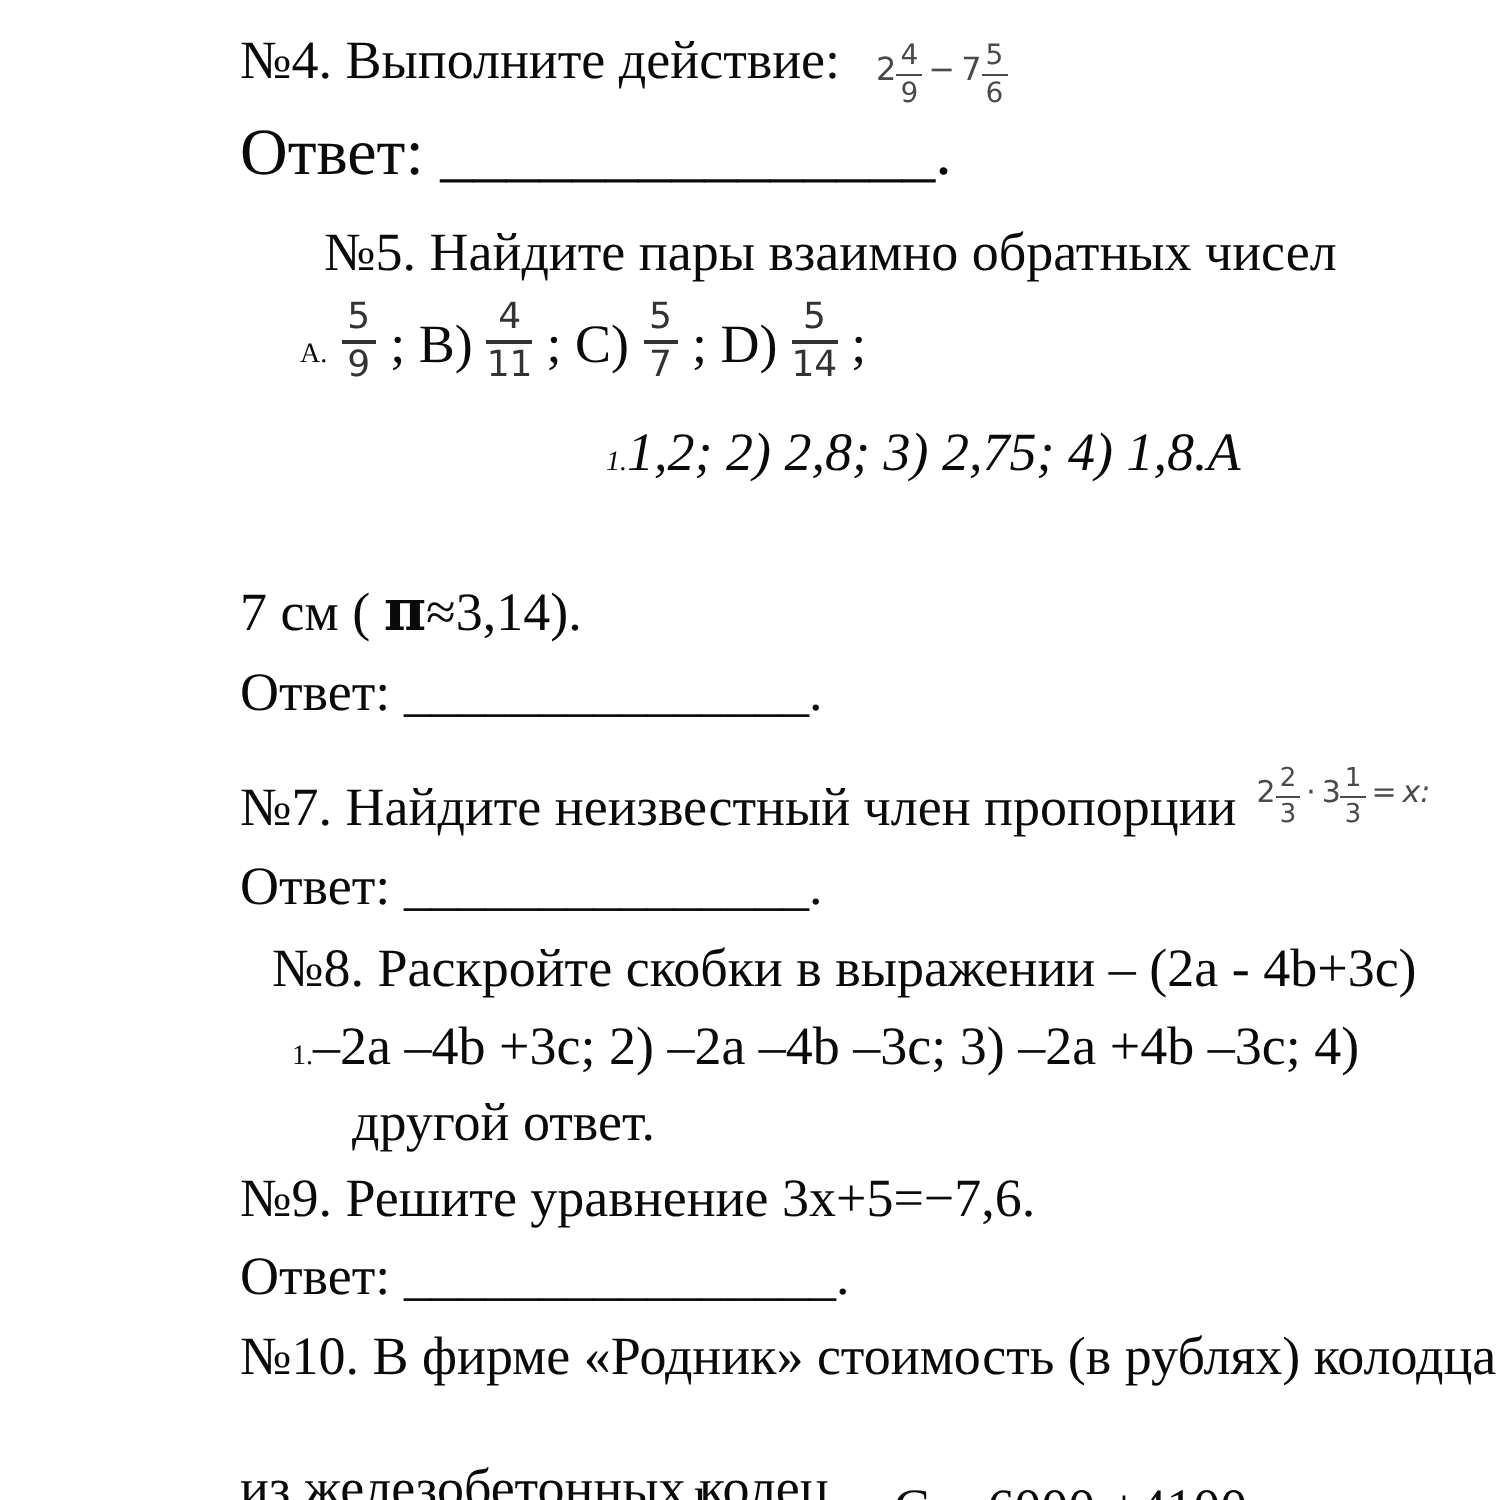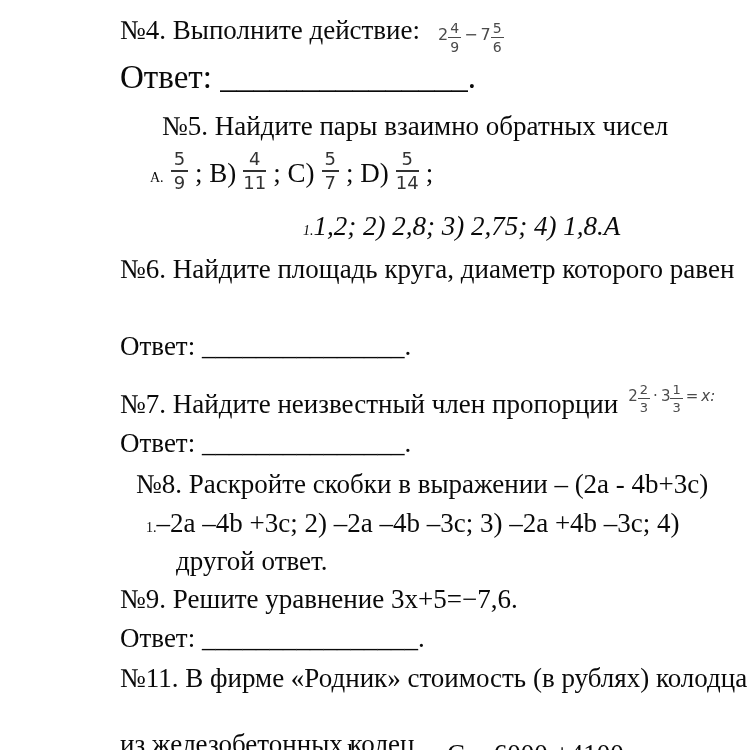--- a/index.html
+++ b/index.html
@@ -64,22 +64,22 @@
   </div>
 
   <div class="line" style="top:150px; left:150px;">
     <span class="small-prefix">А.</span><span class="frac frac-lg"><span class="num">5</span><span class="den">9</span></span><span>; B)</span><span class="frac frac-lg"><span class="num">4</span><span class="den">11</span></span><span>; C)</span><span class="frac frac-lg"><span class="num">5</span><span class="den">7</span></span><span>; D)</span><span class="frac frac-lg"><span class="num">5</span><span class="den">14</span></span><span>;</span>
   </div>
 
   <div class="line" style="top:210px; left:303px;font-style:italic;">
     <span class="small-prefix">1.</span><span>1,2; 2) 2,8; 3) 2,75; 4) 1,8.А</span>
   </div>
 
-  <div class="line" style="top:253px; left:120px;">
-    <span>№6. Найдите площадь круга, диаметр которого равен</span>
+  <div class="line" style="top:288px; left:120px;">
+    <span>7 см ( </span><span class="pi">π</span><span>≈3,14).</span>
   </div>
   <div class="line" style="top:330px; left:120px;">
     <span>Ответ:</span>
     <span>_______________</span><span>.</span>
   </div>
 
   <div class="line" style="top:383px; left:120px;">
     <span>№7. Найдите неизвестный член пропорции</span><span class="math m-q7">
         <span class="mint">2</span>
         <span class="frac">
@@ -113,21 +113,21 @@
 
   <div class="line" style="top:583px; left:120px;">
     <span>№9. Решите уравнение 3х+5=−7,6.</span>
   </div>
   <div class="line" style="top:622px; left:120px;">
     <span>Ответ:</span>
     <span>________________</span><span>.</span>
   </div>
 
   <div class="line" style="top:662px; left:120px;">
-    <span>№11. В фирме «Родник» стоимость (в рублях) колодца</span>
+    <span>№10. В фирме «Родник» стоимость (в рублях) колодца</span>
   </div>
   <div class="line" style="top:728px; left:120px;">
     <span>из железобетонных колец</span>
   </div>
   <div class="line" style="top:738px; left:120px;">
     <span>рассчитывается по формуле С = 6000 +4100 · n, где</span>
   </div>
 
 </div>
 

